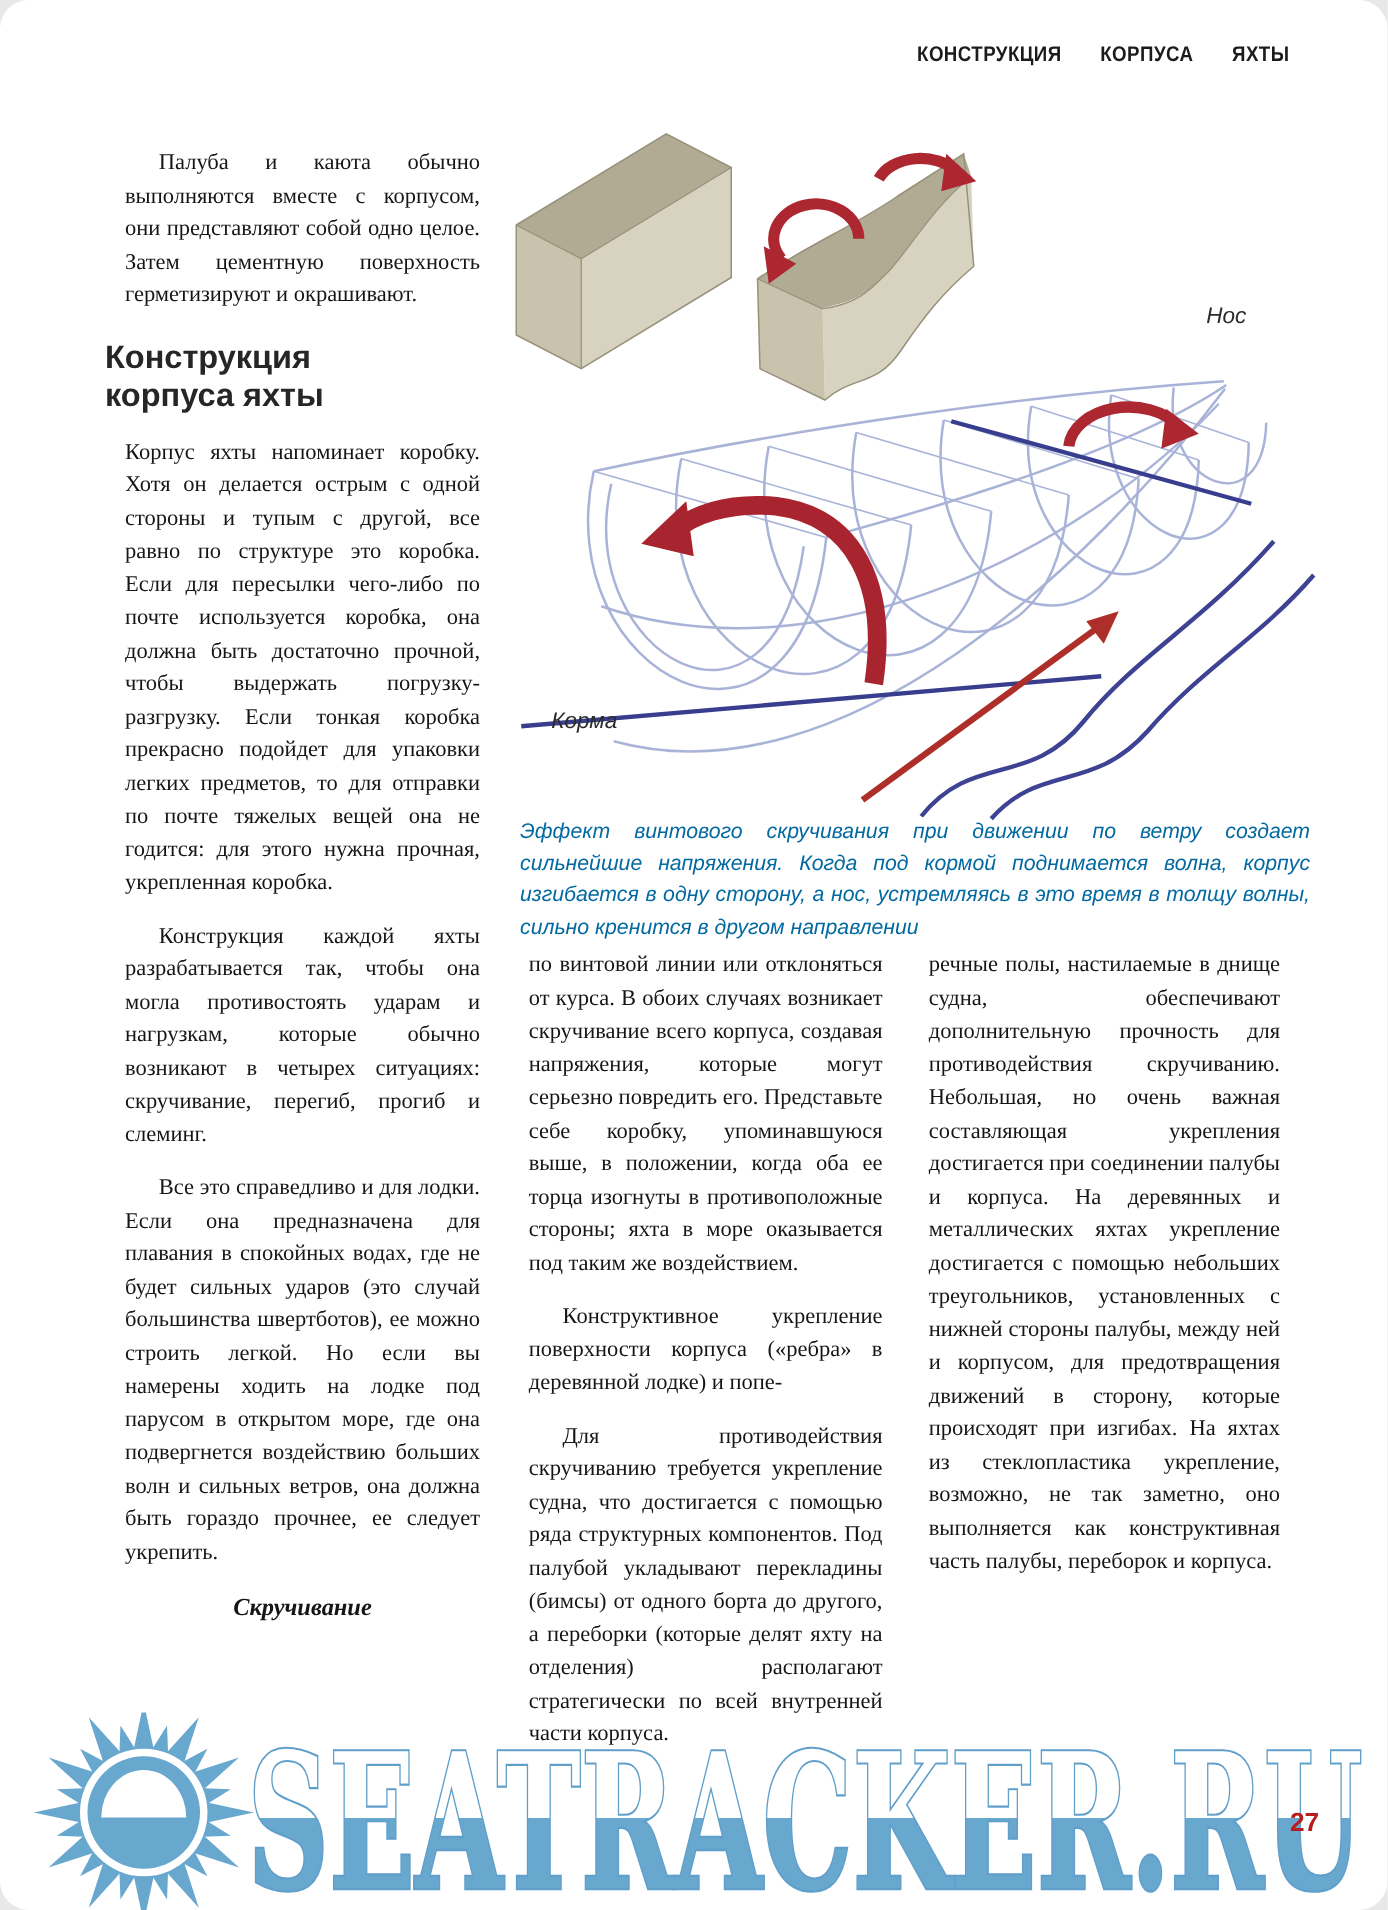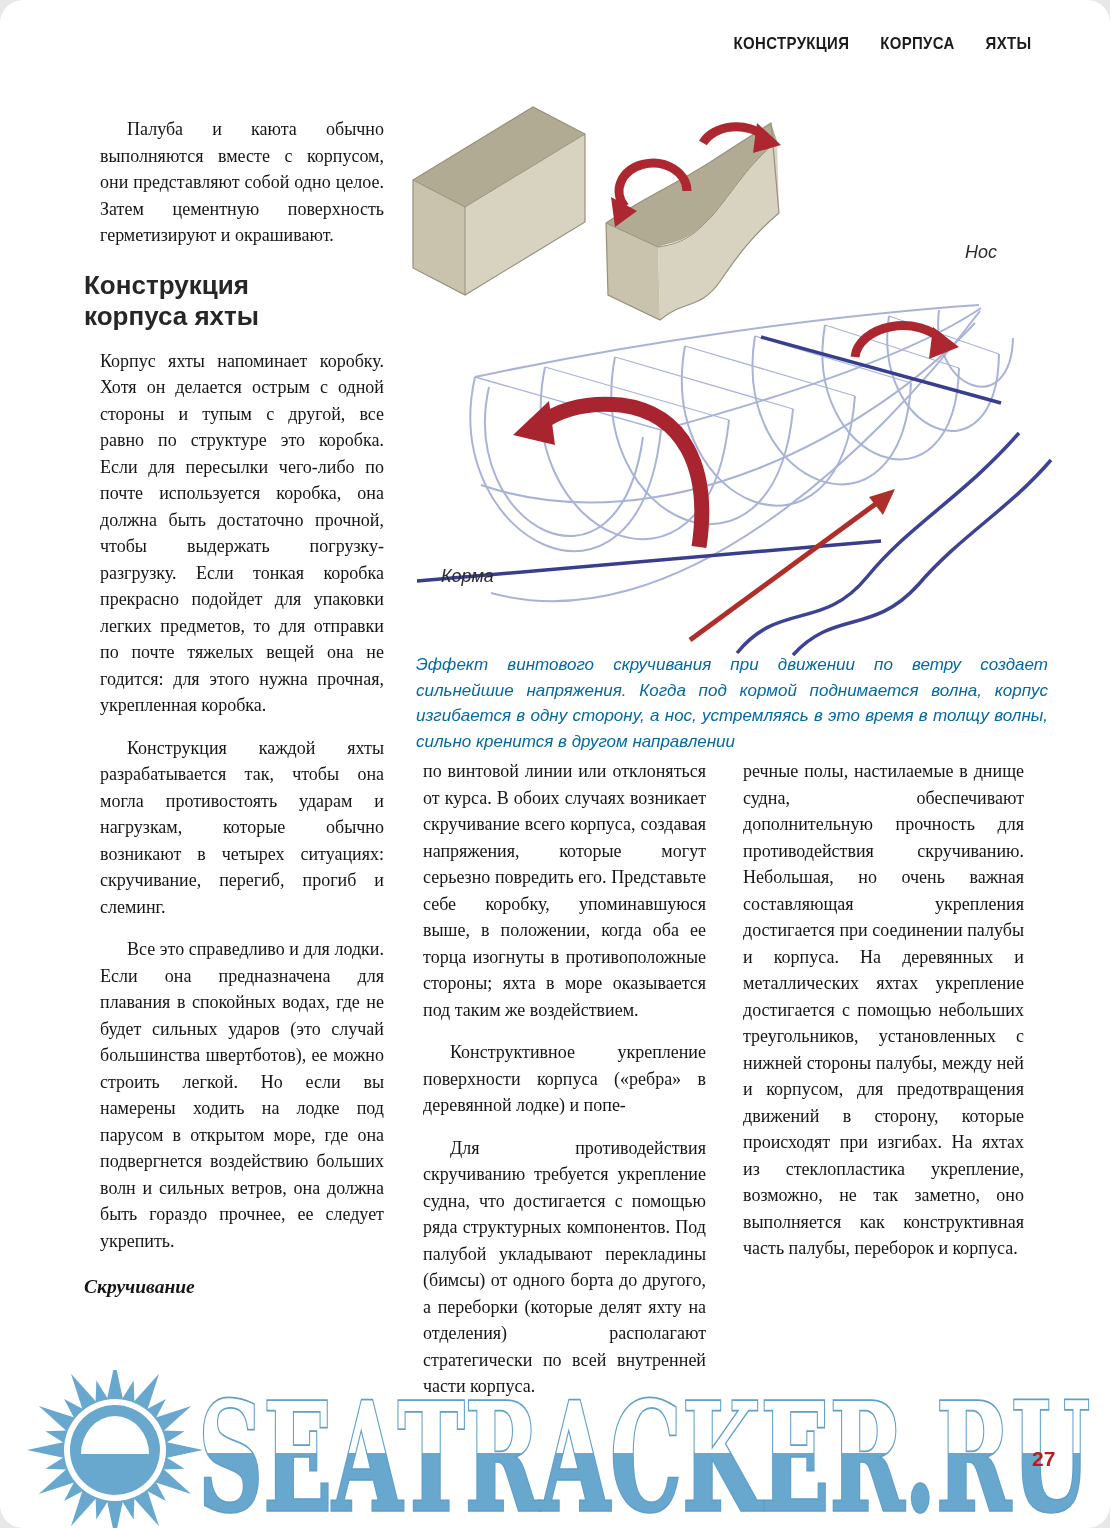--- a/index.html
+++ b/index.html
@@ -20,21 +20,21 @@
   .col-left{left:84px;top:100px;width:316px;}
   .col-mid{left:407px;top:742px;width:315px;}
   .col-right{left:727px;top:742px;width:313px;}
   h1.section{
     font-family:"Liberation Sans",sans-serif;font-weight:700;color:#262626;
     font-size:26px;line-height:31px;margin:21px 0 7px 0;width:210px;
     text-align:left;text-indent:0;
   }
   h2.sub{
     font-size:19.5px;font-weight:700;font-style:italic;margin:20px 0 6px 0;
-    text-align:left;
+    text-align:center;
     font-family:Liberation Serif, serif;
   }
   .figure{position:absolute;left:403px;top:95px;width:655px;height:565px;}
   .figure svg{display:block;}
   .caption{
     position:absolute;left:416px;top:652px;width:632px;
     font-family:"Liberation Sans",sans-serif;font-style:italic;
     font-size:17px;line-height:25.5px;color:#0369a1;text-align:justify;
   }
   .watermark{position:absolute;left:0;top:1370px;width:1110px;height:158px;padding-left:18px;}

